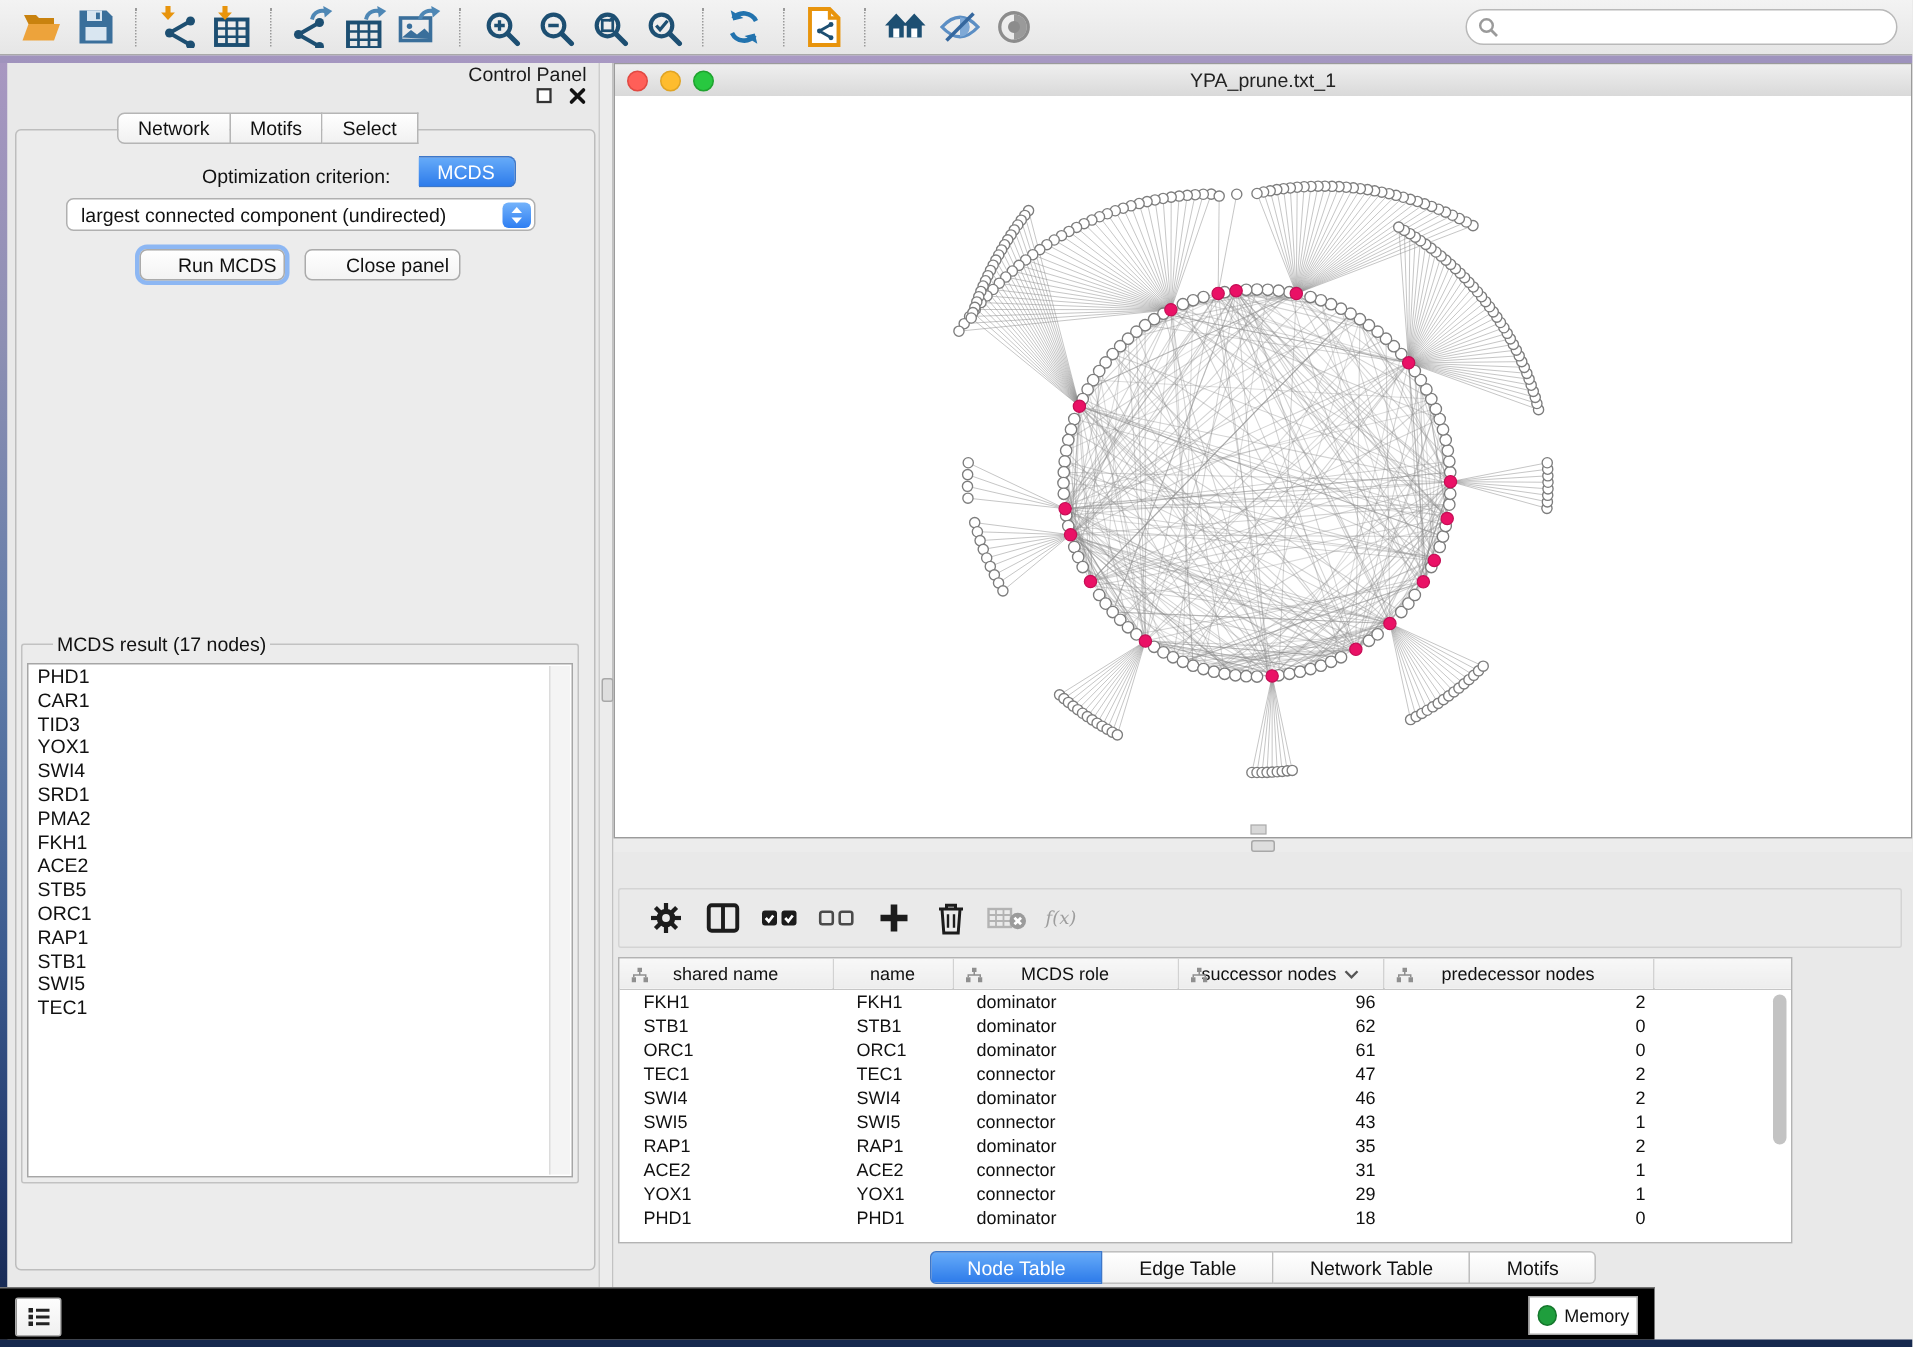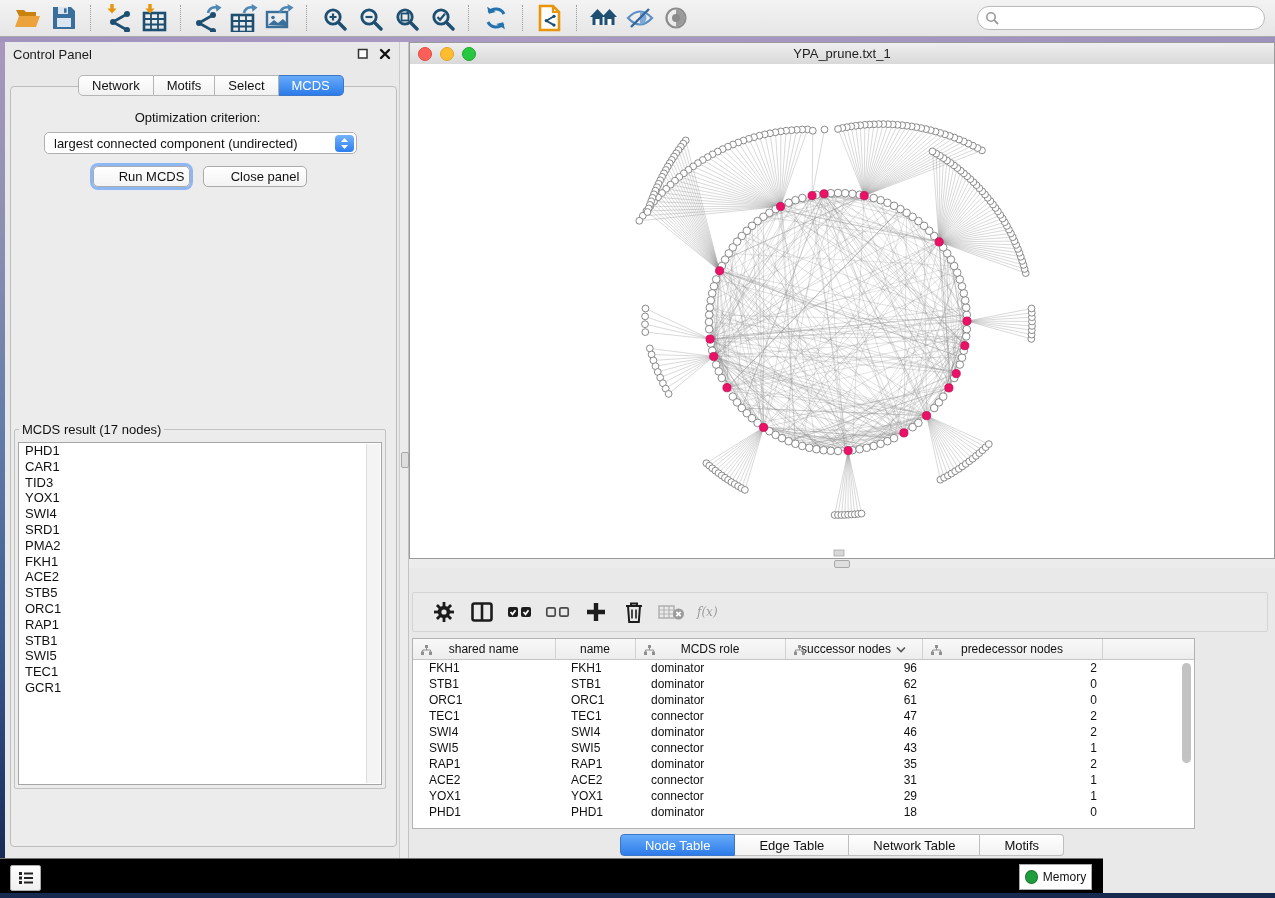--- a/index.html
+++ b/index.html
@@ -20,49 +20,49 @@
 
   
   #wp-top{left:0;top:37px;width:1275px;height:5px;
     background:linear-gradient(90deg,#a093bd,#aa9ac4 40%,#9d92bd);}
   #wp-left{left:0;top:42px;width:5px;height:851px;
     background:linear-gradient(#a897c1,#8d8fb3 22%,#5e7aa7 48%,#3b5a8e 70%,#22386b 88%,#14254b);}
   #wp-bottom{left:0;top:893px;width:1275px;height:5px;background:#17294e;}
 
   
   #control-panel{left:5px;top:42px;width:394px;height:816px;background:#e9e9e9;}
-  .panel-titlebar{height:24px;display:flex;align-items:center;padding:0 8px;}
+  .panel-titlebar{height:24px;display:flex;align-items:flex-end;padding:0 8px;flex-direction:column;}
   .panel-title{font-size:13px;color:#1a1a1a;}
   .panel-btns{margin-left:auto;display:flex;gap:9px;align-items:center;}
   .pbtn{width:13px;height:13px;display:flex;align-items:center;justify-content:center;cursor:default;}
 
   #cp-tabs{left:73px;top:33px;height:21px;display:flex;position:absolute;z-index:3;}
   .cp-tab{height:21px;padding:0 13px;display:flex;align-items:center;font-size:13px;color:#111;
     background:linear-gradient(#ffffff,#f1f1f1);border:1px solid #b5b5b5;border-left:none;box-sizing:border-box;}
   .cp-tab:first-child{border-left:1px solid #b5b5b5;border-radius:5px 0 0 5px;}
-  .cp-tab:last-child{border-radius:0 5px 5px 0;}
+  .cp-tab:last-child{border-radius:0 5px 5px 0;margin-top:29px;}
   .cp-tab.active{background:linear-gradient(#66abf9,#2d7bea);color:#fff;border-color:#3d77c9;}
 
   #cp-card{left:5px;top:44px;width:385px;height:759px;position:absolute;background:#ececec;
     border:1px solid #bdbdbd;border-radius:4px;}
   #opt-label{left:0;top:68px;width:385px;position:absolute;text-align:center;font-size:13px;color:#111;}
   #opt-select{left:39px;top:90px;width:313px;height:22px;position:absolute;background:#fff;
     border:1px solid #b0b0b0;border-radius:5px;display:flex;align-items:center;box-sizing:border-box;
     font-size:13px;color:#111;padding-left:9px;}
   #opt-cap{position:absolute;right:2px;top:1.5px;width:19px;height:17px;border-radius:4px;
     background:linear-gradient(#74b3fb,#2e7ef2);display:flex;flex-direction:column;align-items:center;justify-content:center;gap:1px;}
   .cp-btn{position:absolute;top:124px;height:21px;background:linear-gradient(#ffffff,#f3f3f3);
     border:1px solid #ababab;border-radius:5px;font-size:13px;color:#111;
     display:flex;align-items:center;justify-content:center;box-sizing:border-box;padding-left:20px;}
   #run-btn{left:88px;width:97px;box-shadow:0 0 0 3px rgba(110,165,245,.75);}
   #close-btn{left:198px;width:104px;}
 
   #mcds-fieldset{left:9px;top:380px;width:370px;height:365px;position:absolute;
     border:1px solid #c2c2c2;border-radius:2px;margin:0;padding:0;}
-  #mcds-legend{font-size:13px;color:#111;margin-left:4px;padding:0 3px;}
+  #mcds-legend{font-size:13px;color:#111;margin-left:20px;padding:0 3px;}
   #mcds-list{position:absolute;left:3px;top:5px;right:3px;bottom:3px;background:#fff;
     border:1px solid #a6a6a6;overflow:hidden;}
   .mcds-item{font-size:13px;line-height:15.8px;color:#111;padding-left:6px;}
   #mcds-scroll{position:absolute;top:1px;right:1px;width:13px;bottom:1px;background:#f4f4f4;border-left:1px solid #dcdcdc;}
 
   
   #v-splitter{left:399px;top:42px;width:10px;height:816px;background:#ececec;
     border-left:1px solid #cdcdcd;border-right:1px solid #c2c2c2;box-sizing:border-box;}
   .grip-v{position:absolute;left:1px;top:410px;width:6px;height:14px;background:#dedede;border:1px solid #a8a8a8;border-radius:2px;}
   #h-splitter{left:409px;top:559px;width:866px;height:9px;background:#ececec;}
@@ -326,21 +326,20 @@
         <div class="mcds-item">SRD1</div>
         <div class="mcds-item">PMA2</div>
         <div class="mcds-item">FKH1</div>
         <div class="mcds-item">ACE2</div>
         <div class="mcds-item">STB5</div>
         <div class="mcds-item">ORC1</div>
         <div class="mcds-item">RAP1</div>
         <div class="mcds-item">STB1</div>
         <div class="mcds-item">SWI5</div>
         <div class="mcds-item">TEC1</div>
-        <div class="mcds-item">GCR1</div>
         <div id="mcds-scroll"></div>
     </div>
   </fieldset>
 </div>
 
 <div id="v-splitter" class="abs">
     <div class="grip-v"></div>
   </div>
 <div id="h-splitter" class="abs">
     <div class="grip-h"></div>

